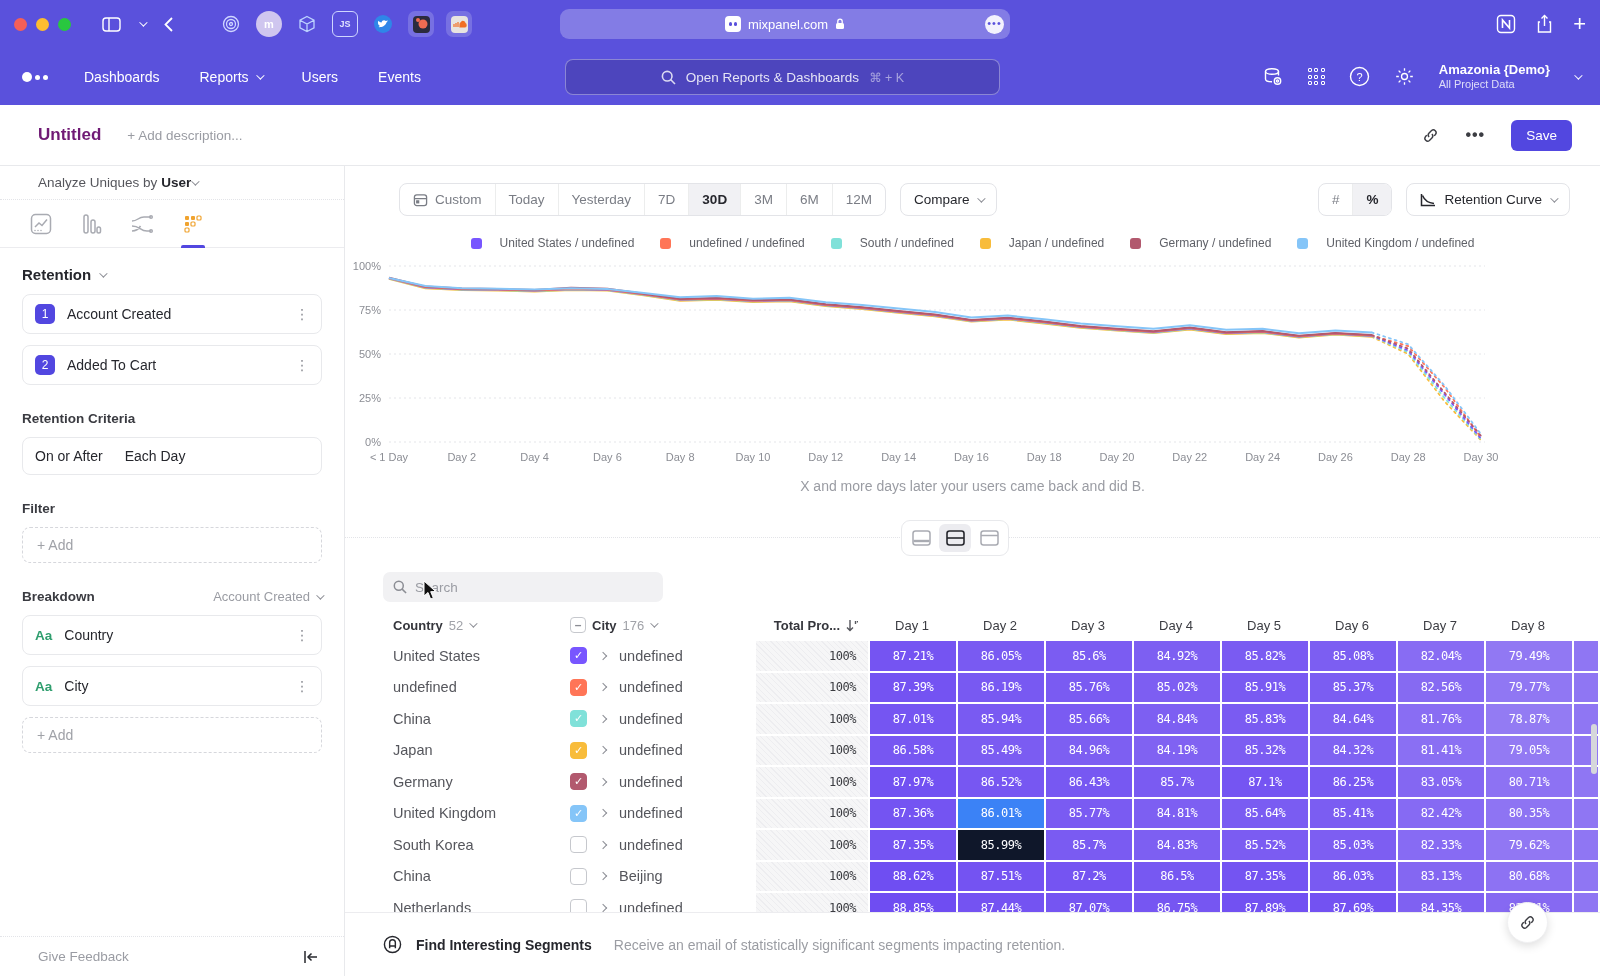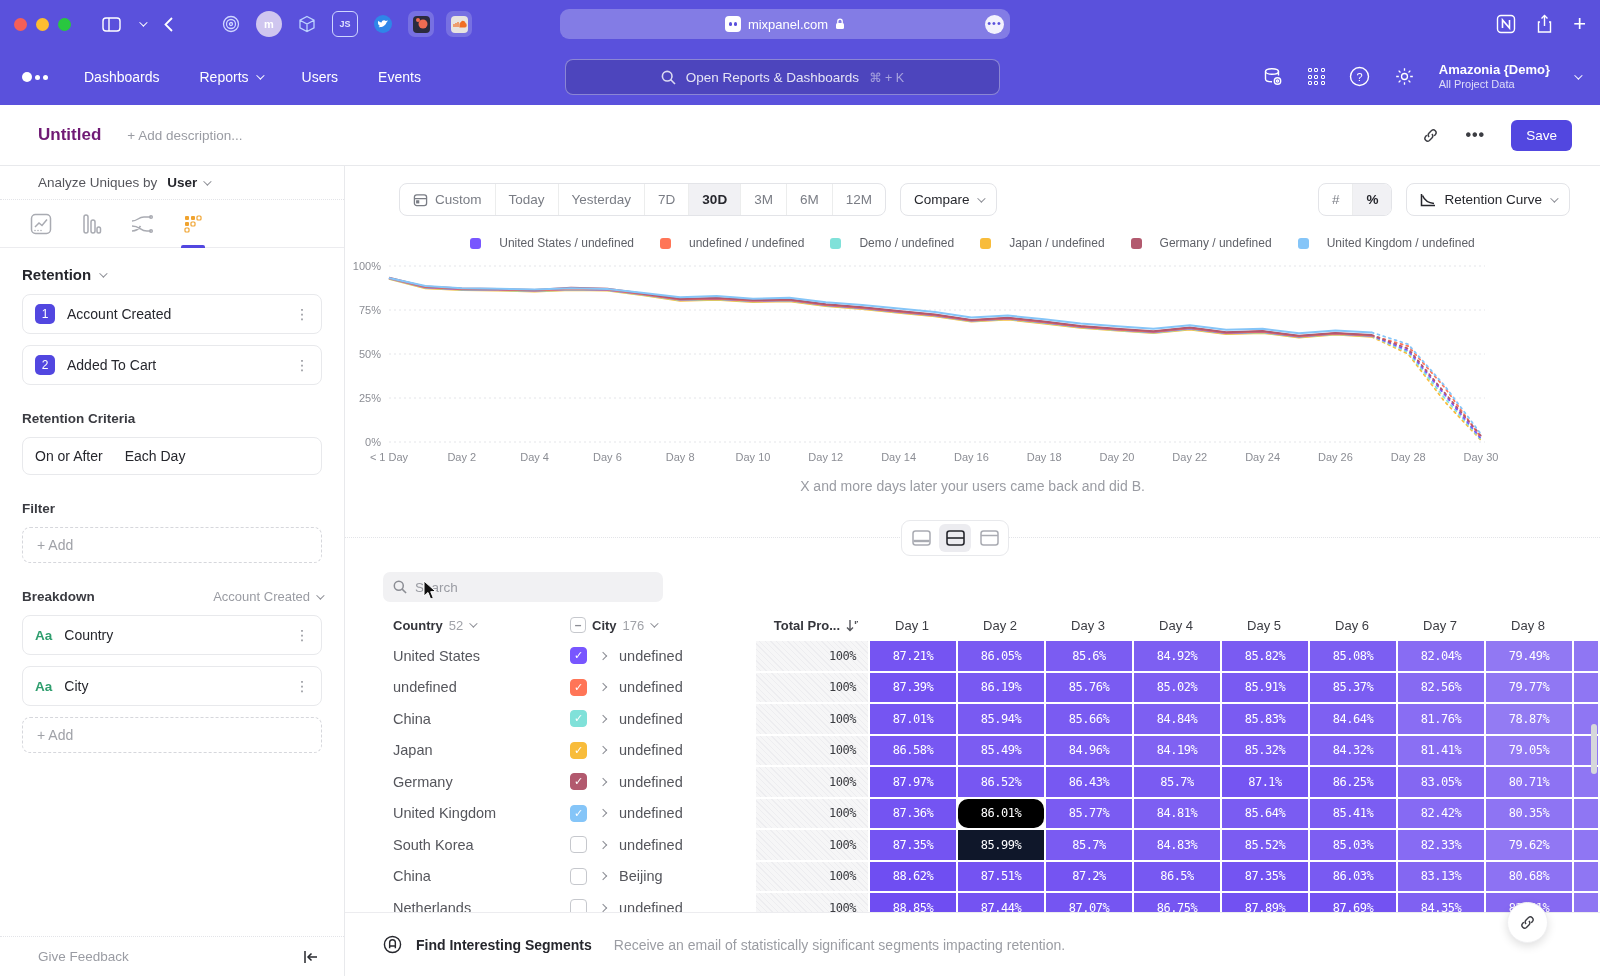--- a/index.html
+++ b/index.html
@@ -41,21 +41,21 @@
   .rh-right { margin-left:auto; display:flex; align-items:center; gap:26px; }
   .save-btn { background:#5247e0; color:#fff; font-size:13.5px; border:none; border-radius:6px; padding:8px 15px; cursor:pointer; }
   .icon-btn { color:#3c3d43; cursor:pointer; display:flex; align-items:center; }
 
   
   .content { display:flex; height:810px; }
   .sidebar { width:345px; border-right:1px solid #e8e9ec; position:relative; flex:none; }
   .main { flex:1; position:relative; }
 
   
-  .an-row { height:34px; display:flex; align-items:center; padding:0 22px 0 38px; border-bottom:1px dotted #e3e4e8; font-size:13.5px; color:#55565c; gap:6px; }
+  .an-row { height:34px; display:flex; align-items:center; padding:0 22px 0 38px; border-bottom:1px dotted #e3e4e8; font-size:13.5px; color:#55565c; }
   .an-row b { color:#26272d; font-weight:bold; margin-left:4px; }
   .tabs-row { height:48px; display:flex; align-items:center; padding-left:30px; gap:28px; border-bottom:1px solid #ececef; }
   .tab { position:relative; height:48px; display:flex; align-items:center; cursor:pointer; }
   .tab.active:after { content:""; position:absolute; left:-1px; right:-1px; bottom:0; height:3px; background:#5247e0; border-radius:2px 2px 0 0; }
   .sb-scroll { padding:18px 22px 0 22px; }
   .sec-head { font-size:15px; font-weight:bold; color:#26272d; display:flex; align-items:center; gap:8px; }
   .card { border:1px solid #e8e9ec; border-radius:8px; height:40px; display:flex; align-items:center; padding:0 12px; margin-top:11px; background:#fff; }
   .badge { width:20px; height:20px; border-radius:5px; background:#5247e0; color:#fff; font-size:12px; display:flex; align-items:center; justify-content:center; margin-right:12px; }
   .card .lbl { font-size:14px; color:#26272d; }
   .kebab { margin-left:auto; color:#8b8d94; font-size:14px; letter-spacing:0; cursor:pointer; }
@@ -434,21 +434,21 @@
           <span class="lg-item">
             <span class="lg-sw" style="background: rgb(120, 86, 255);"></span>
             <span>United States / undefined</span>
           </span>
           <span class="lg-item">
             <span class="lg-sw" style="background: rgb(255, 117, 87);"></span>
             <span>undefined / undefined</span>
           </span>
           <span class="lg-item">
             <span class="lg-sw" style="background: rgb(128, 225, 217);"></span>
-            <span>Demo / undefined</span>
+            <span>South / undefined</span>
           </span>
           <span class="lg-item">
             <span class="lg-sw" style="background: rgb(248, 188, 59);"></span>
             <span>Japan / undefined</span>
           </span>
           <span class="lg-item">
             <span class="lg-sw" style="background: rgb(178, 89, 110);"></span>
             <span>Germany / undefined</span>
           </span>
           <span class="lg-item">
@@ -656,21 +656,21 @@
             </div>
             <div class="trow drow">
               <span class="c-name">United Kingdom</span>
               <span class="c-city">
                 <span class="cb" style="background: rgb(133, 197, 248); border-color: rgb(133, 197, 248);">✓</span>
                 <i class="chv r"></i>
                 <span>undefined</span>
               </span>
               <span class="c-total mono">100%</span>
               <span class="c-day mono" style="background: rgb(116, 84, 242);">87.36%</span>
-              <span class="c-day mono" style="background: #000000; border-radius: 10px;">86.01%</span>
+              <span class="c-day mono" style="background: #3b82f6;">86.01%</span>
               <span class="c-day mono" style="background: rgb(122, 91, 242);">85.77%</span>
               <span class="c-day mono" style="background: rgb(125, 95, 242);">84.81%</span>
               <span class="c-day mono" style="background: rgb(122, 92, 242);">85.64%</span>
               <span class="c-day mono" style="background: rgb(123, 93, 242);">85.41%</span>
               <span class="c-day mono" style="background: rgb(134, 106, 243);">82.42%</span>
               <span class="c-day mono" style="background: rgb(142, 116, 243);">80.35%</span>
               <span class="c-sliver" style="background: rgb(143, 118, 243);"></span>
             </div>
             <div class="trow drow">
               <span class="c-name">South Korea</span>

